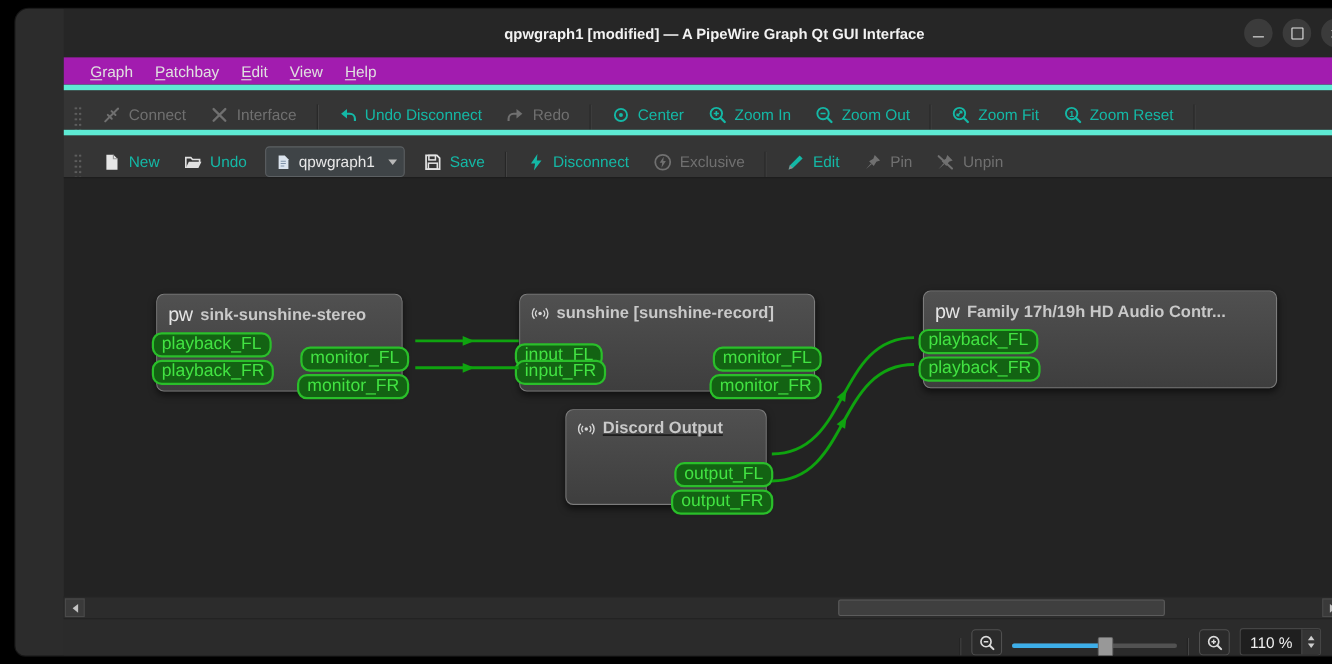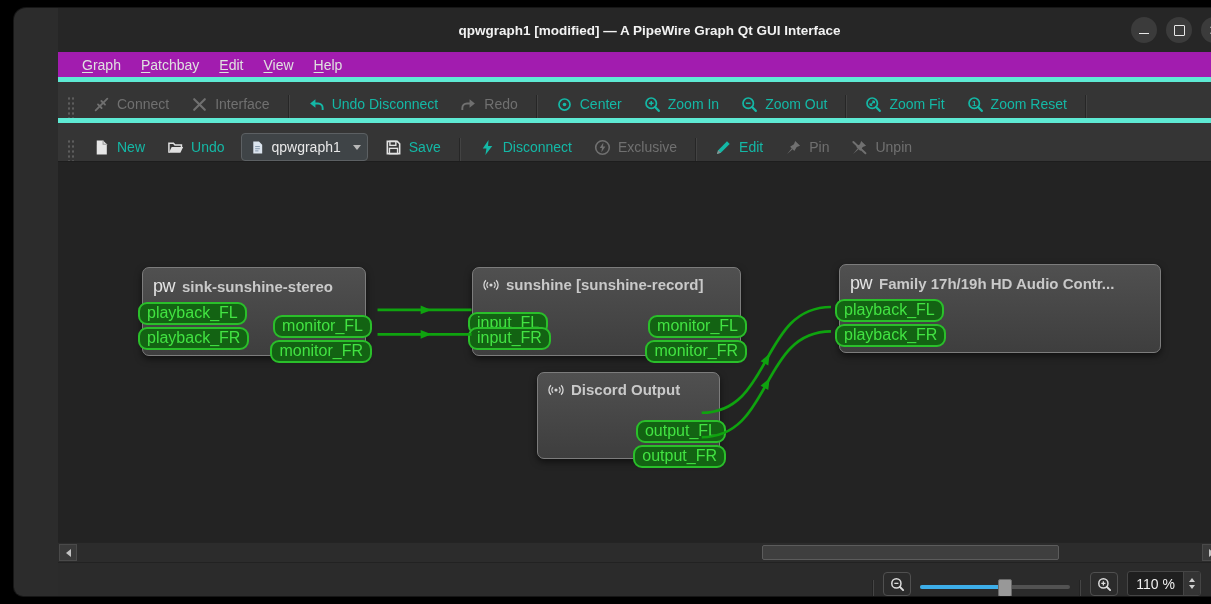--- a/index.html
+++ b/index.html
@@ -336,21 +336,21 @@
           <div class="port right" style="top: 59px;">monitor_FR</div>
         </div>
         <div class="node" style="left: 781px; top: 102px; width: 320px; height: 87px;">
           <div class="node-header">
             <span class="node-icon pw">pw</span>
             <span>Family 17h/19h HD Audio Contr...</span>
           </div>
           <div class="port left" style="top: 34px;">playback_FL</div>
           <div class="port left" style="top: 59px;">playback_FR</div>
         </div>
-        <div class="node" style="left: 479px; top: 210px; width: 181px; height: 85px;">
+        <div class="node" style="left: 456px; top: 210px; width: 181px; height: 85px; text-decoration: underline;">
           <div class="node-header">
             <span class="node-icon">
               <svg viewBox="0 0 16 16">
                 <circle cx="8" cy="8" r="1.6" fill="#d6d6d6"></circle>
                 <path d="M5 5.2a4 4 0 0 0 0 5.6" stroke="#d6d6d6" stroke-width="1.3" fill="none"></path>
                 <path d="M11 5.2a4 4 0 0 1 0 5.6" stroke="#d6d6d6" stroke-width="1.3" fill="none"></path>
                 <path d="M2.9 3.2a6.8 6.8 0 0 0 0 9.6" stroke="#d6d6d6" stroke-width="1.3" fill="none"></path>
                 <path d="M13.1 3.2a6.8 6.8 0 0 1 0 9.6" stroke="#d6d6d6" stroke-width="1.3" fill="none"></path>
               </svg>
             </span>

